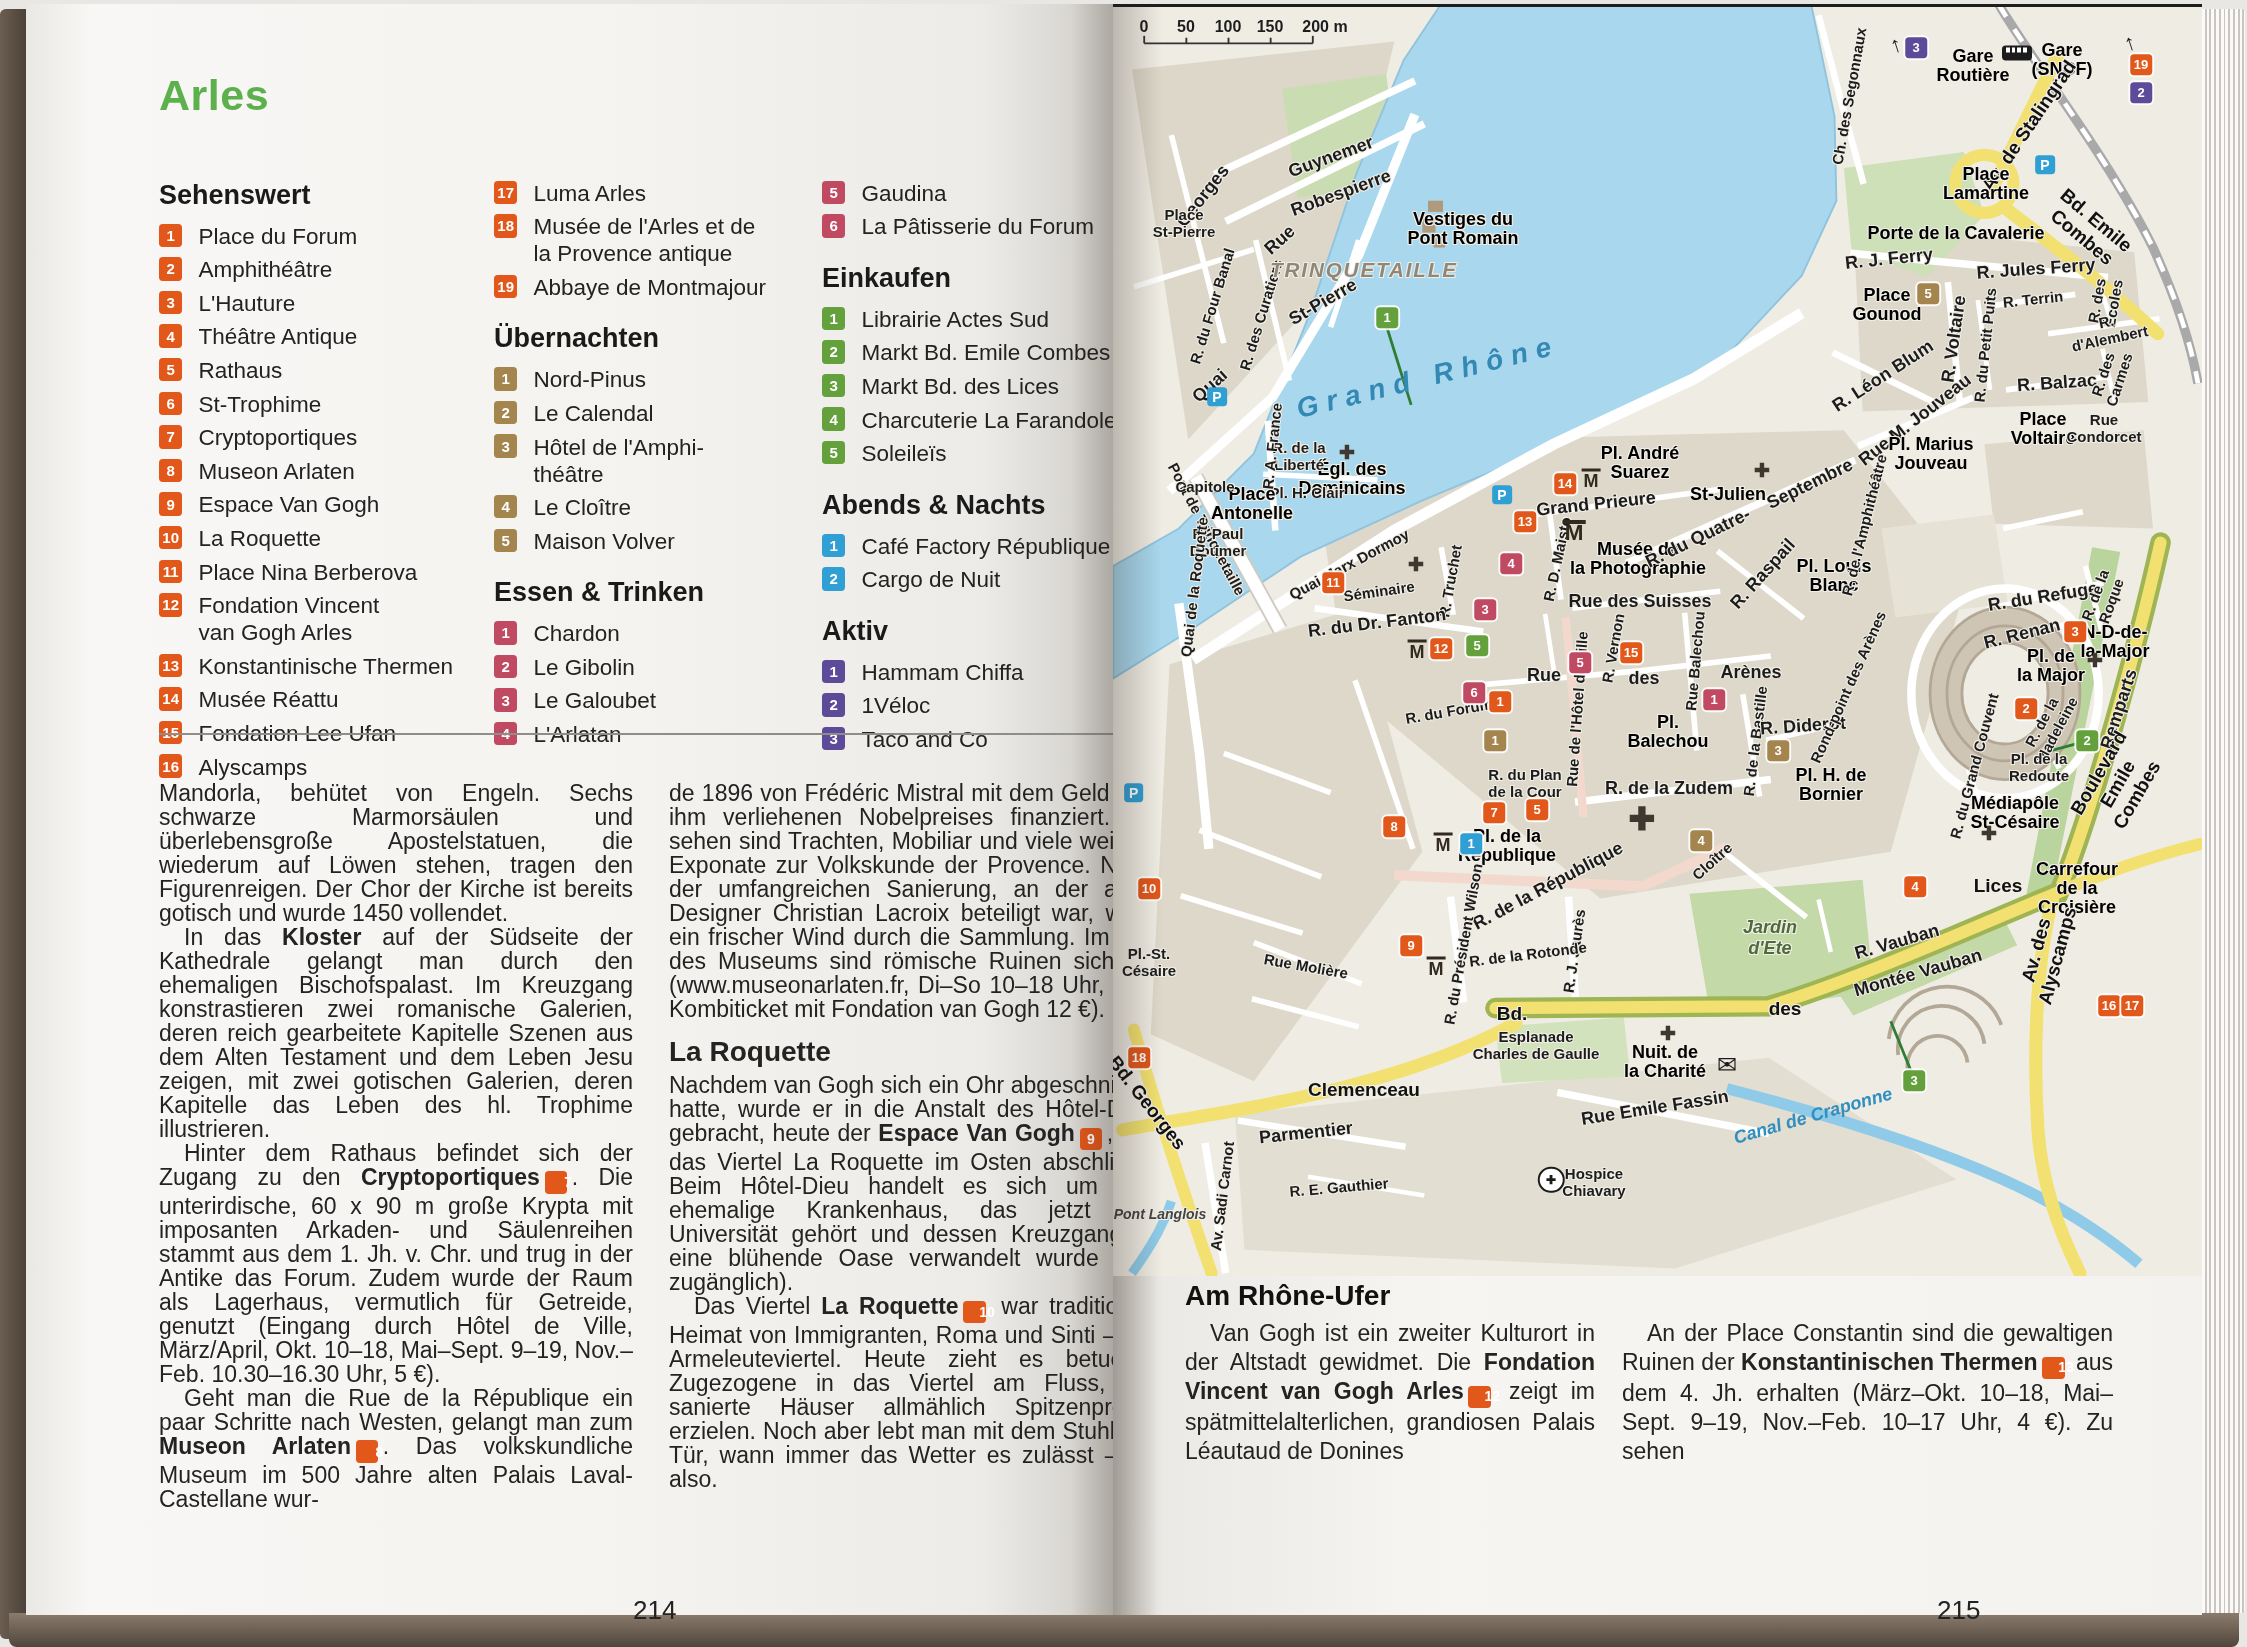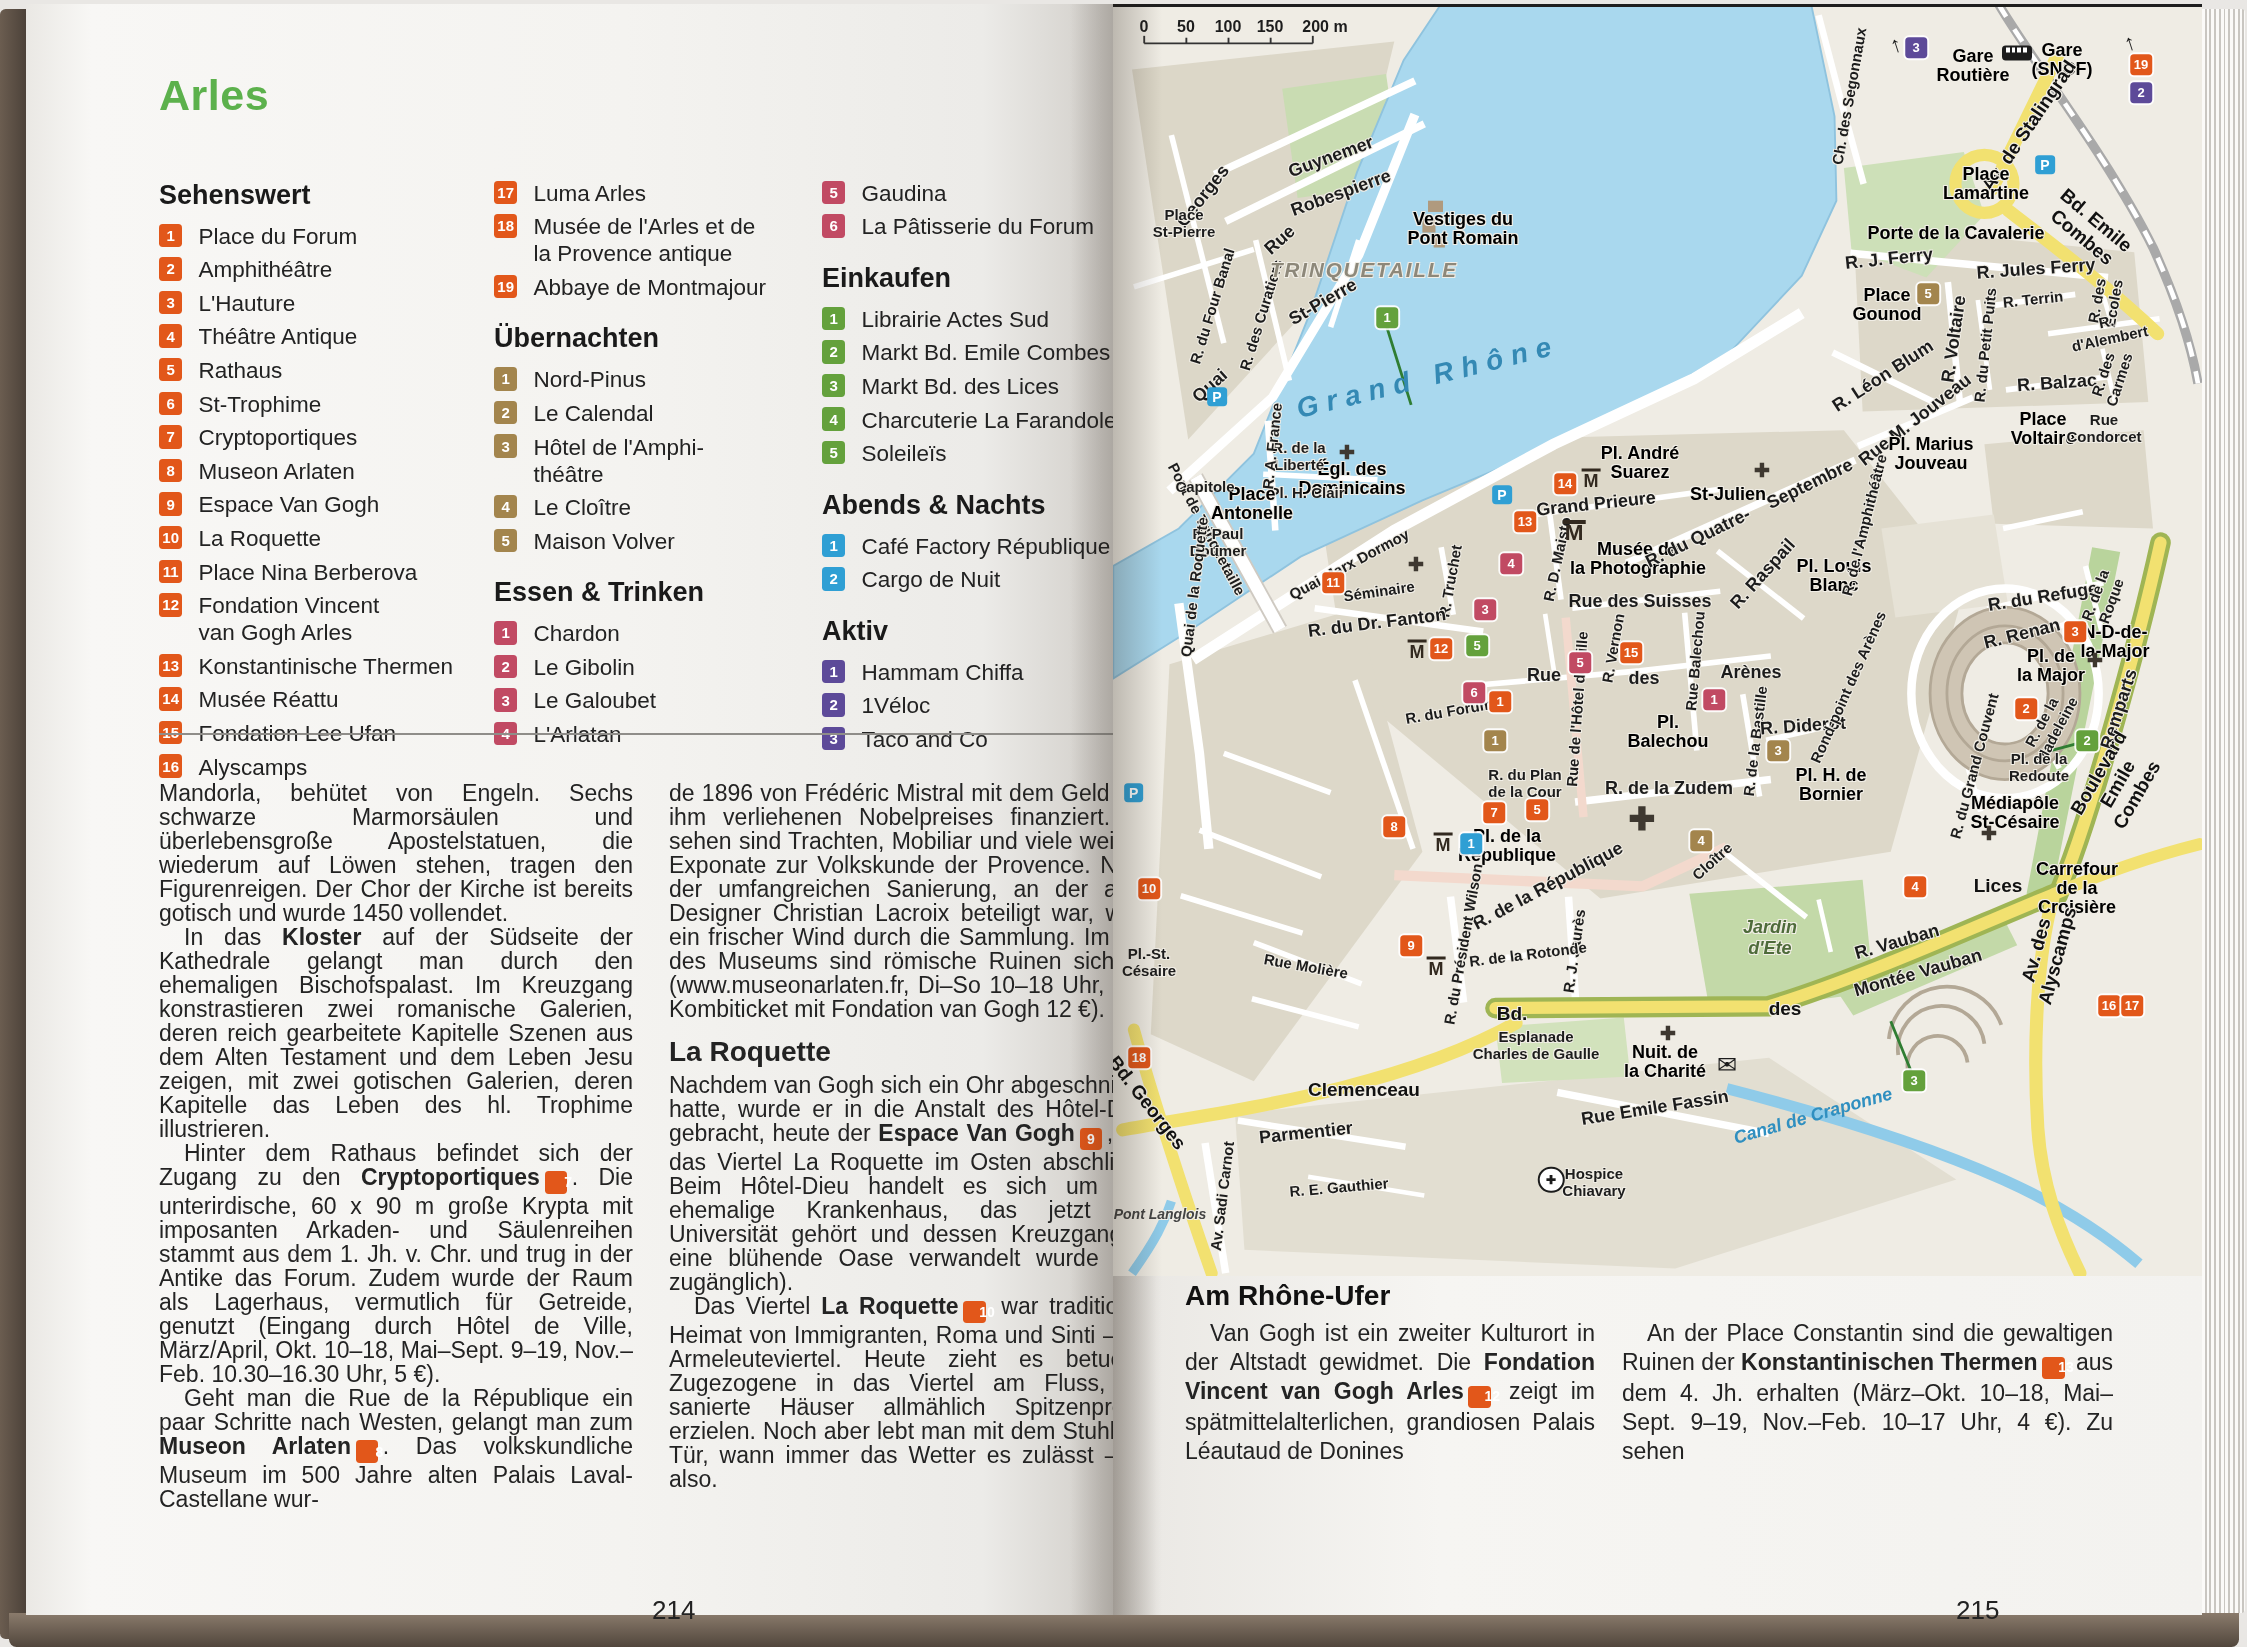--- a/index.html
+++ b/index.html
@@ -26,21 +26,21 @@
     display:flex;align-items:center;justify-content:center;margin-right:16px;margin-top:0.9px;}
   .lg-label{font-size:22.5px;line-height:27px;color:#222;white-space:pre-line;}
   .divider{position:absolute;left:133px;top:729px;width:961px;height:1.9px;background:#8f8d89;}
   .bodycol{position:absolute;top:777px;color:#232323;font-size:23px;line-height:24px;text-align:justify;}
   .bcol1{left:133px;width:474px;} .bcol2{left:643px;width:485px;}
   .para{margin:0;} .para.ind{text-indent:25px;}
   .bold{font-weight:bold;}
   .rq-head{font-size:28px;font-weight:bold;margin:19px 0 9.4px 0;text-align:left;}
   .tbadge{display:inline-flex;width:22.5px;height:22.5px;border-radius:3.7px;color:#fff;font-size:14px;font-weight:bold;
     align-items:center;justify-content:center;vertical-align:-2.8px;margin:0 4.7px;}
-  .pagenum{position:absolute;top:1591px;font-size:26px;color:#222;margin-left:19px;}
+  .pagenum{position:absolute;top:1591px;font-size:26px;color:#222;}
   .pn-left{left:607px;} .pn-right{left:824px;}
 
   
   .map{position:absolute;left:0;top:0;width:1089px;height:1272px;background:#efece4;overflow:hidden;}
   .map svg{position:absolute;left:0;top:0;}
   .mlab{position:absolute;transform:translate(-50%,-50%);white-space:pre-line;text-align:center;z-index:10;
     color:#1c1c1c;text-shadow:-0.9px -0.9px 0 #f1eee6,0.9px -0.9px 0 #f1eee6,-0.9px 0.9px 0 #f1eee6,0.9px 0.9px 0 #f1eee6;}
   .L-st{font-size:18px;font-weight:bold;}
   .L-sts{font-size:15px;font-weight:bold;}
   .L-pl{font-size:18px;font-weight:bold;color:#000;line-height:19px;}

